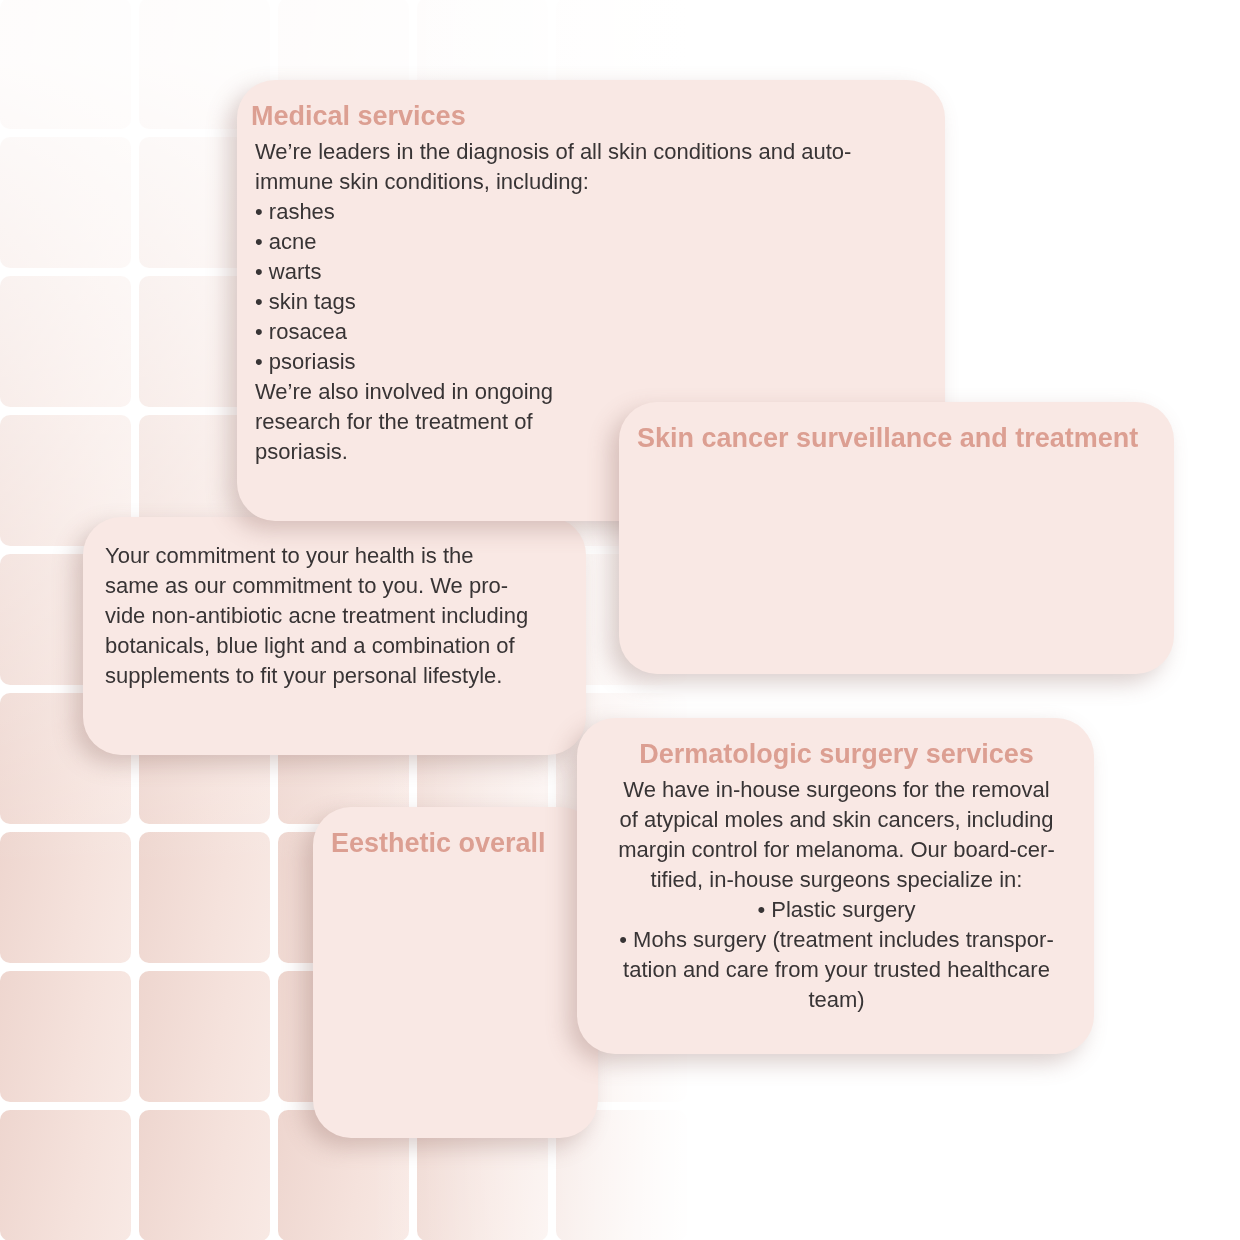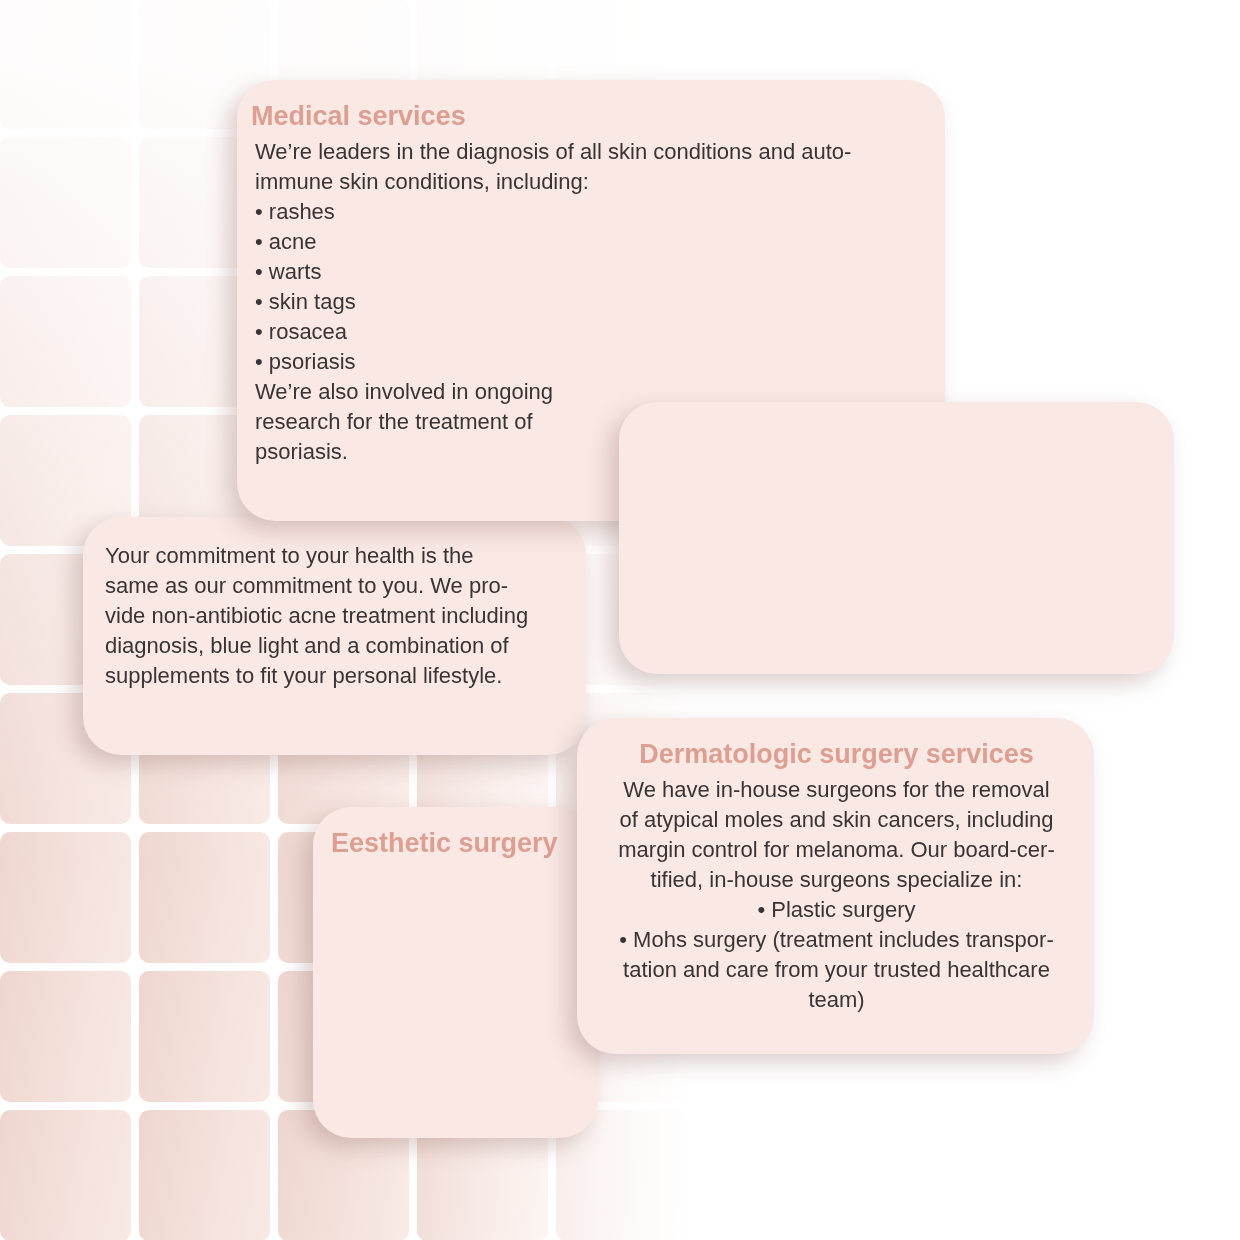--- a/index.html
+++ b/index.html
@@ -127,39 +127,40 @@
 • warts
 • skin tags
 • rosacea
 • psoriasis
 We’re also involved in ongoing
 research for the  treatment of
 psoriasis.</p>
   </div>
 
   <div class="card" id="card-skin-cancer">
+    <h2 class="card-title">Skin cancer surveillance and treatment</h2>
   </div>
 
   <div class="card" id="card-alternative">
     <p class="card-body">Your commitment to your health is the
 same as our commitment to you. We pro-
 vide non-antibiotic acne treatment including
-diagnosis, blue light and a combination of
+botanicals, blue light and a combination of
 supplements to fit your personal lifestyle.</p>
   </div>
 
   <div class="card" id="card-dermatologic">
     <h2 class="card-title">Dermatologic surgery services</h2>
     <p class="card-body">We have in-house surgeons for the removal
 of atypical moles and skin cancers, including
 margin control for melanoma. Our board-cer-
 tified, in-house surgeons specialize in:
 • Plastic surgery
 • Mohs surgery (treatment includes transpor-
 tation and care from your  trusted healthcare
 team)</p>
   </div>
 
   <div class="card" id="card-esthetic">
-    <h2 class="card-title">Eesthetic surgery</h2>
+    <h2 class="card-title">Eesthetic overall</h2>
   </div>
 
 </div>
 
 </body></html>

